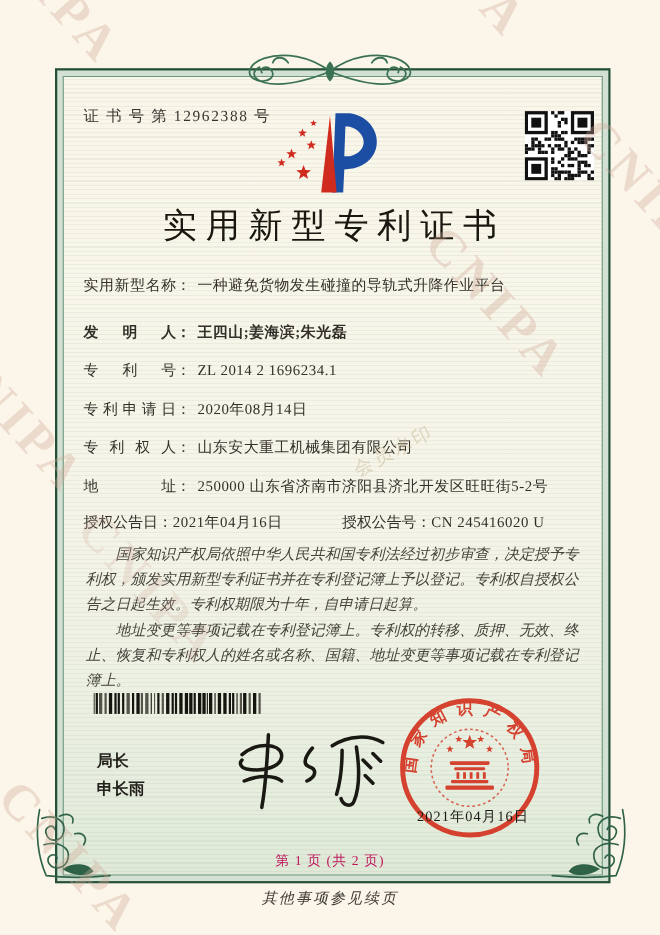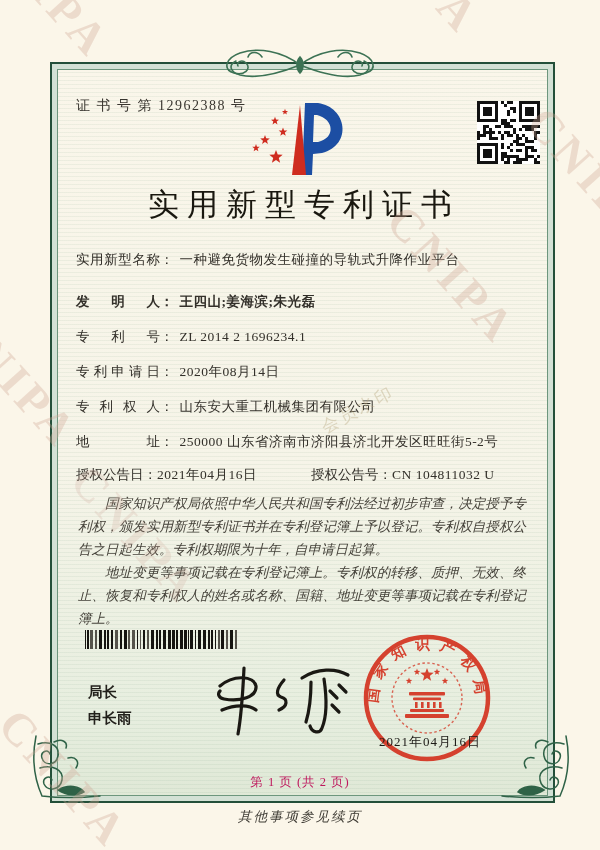--- a/index.html
+++ b/index.html
@@ -266,21 +266,21 @@
   <div class="row r4">
     <span class="row-label">专利权人</span><span class="row-colon">：</span><span class="row-value">山东安大重工机械集团有限公司</span>
   </div>
   <div class="row r5">
     <span class="row-label">地址</span><span class="row-colon">：</span><span class="row-value">250000 山东省济南市济阳县济北开发区旺旺街5-2号</span>
   </div>
 
   <div class="grant">
     <span>授权公告日</span><span>：</span><span class="row-value">2021年04月16日</span>
     <span class="right">
-      <span>授权公告号</span><span>：</span><span class="row-value">CN 104811032 U</span>
+      <span>授权公告号</span><span>：</span><span class="row-value">CN 245416020 U</span>
     </span>
   </div>
 
   <div class="body-text">
     <p>国家知识产权局依照中华人民共和国专利法经过初步审查，决定授予专利权，颁发实用新型专利证书并在专利登记簿上予以登记。专利权自授权公告之日起生效。专利权期限为十年，自申请日起算。</p>
     <p>地址变更等事项记载在专利登记簿上。专利权的转移、质押、无效、终止、恢复和专利权人的姓名或名称、国籍、地址变更等事项记载在专利登记簿上。</p>
   </div>
 
   <svg class="barcode" id="barcode-svg" width="156" height="19" viewBox="0 0 156 19">
       <rect x="0" y="0" width="1" height="19" fill="#15140f"></rect>

